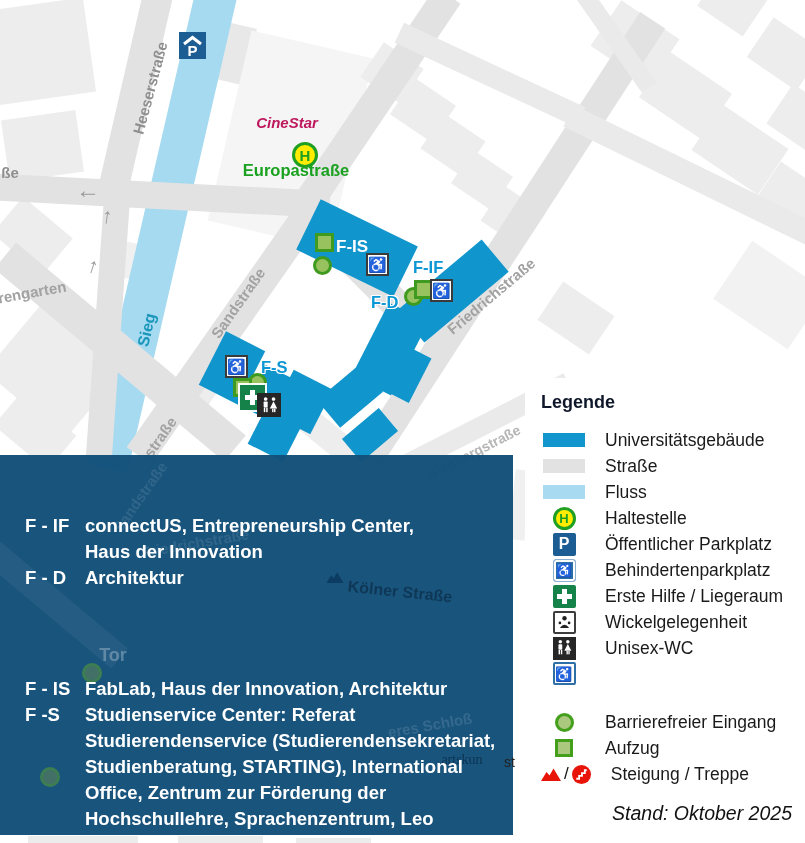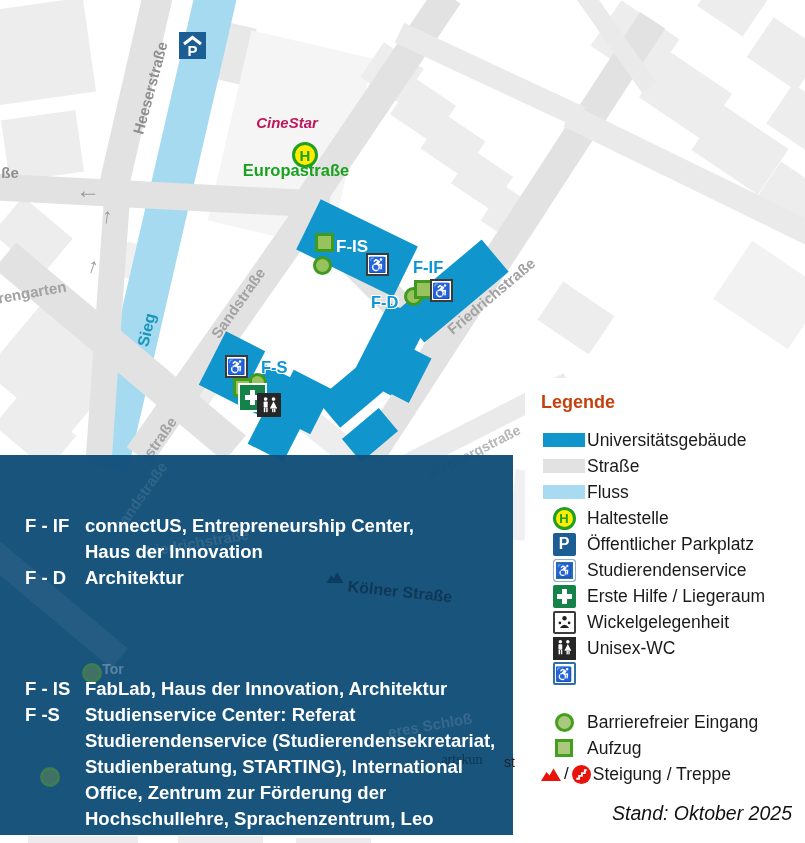--- a/index.html
+++ b/index.html
@@ -51,26 +51,26 @@
   .p-title{position:absolute;left:25px;color:#fff;font-style:italic;font-size:27px;font-weight:400;z-index:3;}
   .entries{position:absolute;left:25px;z-index:3;}
   .erow{display:flex;}
   .ecode{width:60px;flex:0 0 auto;color:#fff;font-weight:700;font-size:18.5px;line-height:26px;}
   .edesc{color:#fff;font-weight:700;font-size:18.5px;line-height:26px;white-space:pre-line;}
   .ghost-h{position:absolute;width:20px;height:20px;border-radius:50%;
            border:3px solid rgba(46,160,35,.30);background:rgba(255,236,0,.18);}
   
   #legend{position:absolute;left:525px;top:378px;width:280px;height:465px;background:#fff;z-index:20;
           padding:14px 0 0 16px;}
-  .ltitle{font-weight:700;font-size:18px;color:#c2410c;margin-bottom:14px;}
+  .ltitle{font-weight:700;font-size:18px;color:#0f172a;margin-bottom:14px;}
   .lrow{display:flex;align-items:center;height:26px;}
   .lrow.tall{height:48px;align-items:flex-start;padding-top:1px;}
   .licell{width:46px;flex:0 0 auto;display:flex;justify-content:center;align-items:center;gap:3px;}
   .licell.wide{width:auto;min-width:46px;padding-right:2px;}
-  .llabel{margin-left:0;font-size:17.5px;color:#1a1a1a;line-height:24px;white-space:pre-line;}
+  .llabel{margin-left:18px;font-size:17.5px;color:#1a1a1a;line-height:24px;white-space:pre-line;}
   .bar{width:42px;height:14px;}
   .li-h{width:23px;height:23px;border-radius:50%;background:#ffec00;border:3px solid #1fa022;
         color:#1fa022;font-weight:700;font-size:13px;display:flex;align-items:center;justify-content:center;}
   .li-p{width:23px;height:23px;background:#1c5e94;color:#fff;font-weight:700;font-size:16px;
         display:flex;align-items:center;justify-content:center;border-radius:2px;}
   .li-bp{width:23px;height:23px;background:#2f6fa7;border:1px solid #8fb1d1;border-radius:3px;
          box-shadow:inset 0 0 0 2px #fff;color:#fff;font-size:13px;
          display:flex;align-items:center;justify-content:center;}
   .li-fa{width:23px;height:23px;background:#15824a;border-radius:2px;position:relative;}
   .li-fa::before{content:"";position:absolute;left:4px;top:9px;width:15px;height:5px;background:#fff;}
@@ -210,21 +210,21 @@
       <rect x="15" y="15.6" width="1.6" height="4" fill="#fff"></rect>
         <rect x="17.2" y="15.6" width="1.6" height="4" fill="#fff"></rect>
     </svg>
   </div>
 
   <div id="panel">
     <div class="ghost" style="left:20px;top:120px;width:260px;height:26px;transform:translate(-50%,-50%) rotate(40deg);background:rgba(255,255,255,.05);"></div>
     <span class="ghost" style="left:140px;top:42px;color:rgba(255,255,255,.10);font-size:15px;transform:translate(-50%,-50%) rotate(-55deg);">Sandstraße</span>
     <span class="ghost" style="left:195px;top:88px;color:rgba(255,255,255,.10);font-size:15px;transform:translate(-50%,-50%) rotate(-10deg);">Friedrichstraße</span>
     <span class="ghost" style="left:400px;top:137px;color:rgba(3,28,48,.50);font-size:16px;transform:translate(-50%,-50%) rotate(6deg);">Kölner Straße</span>
-    <span class="ghost" style="left:113px;top:214px;color:rgba(255,255,255,.28);font-size:14px;">Tor</span>
+    <span class="ghost" style="left:113px;top:200px;color:rgba(255,255,255,.28);font-size:18px;">Tor</span>
     <span class="ghost" style="left:430px;top:270px;color:rgba(255,255,255,.12);font-size:15px;transform:translate(-50%,-50%) rotate(-10deg);">eres Schloß</span>
     <span class="ghost" style="left:462px;top:305px;color:rgba(2,25,45,.55);font-size:14px;font-weight:400;font-family:Liberation Serif, serif;">artskun</span>
     <div class="ghost-h" style="left:82px;top:208px;"></div>
     <div class="ghost-h" style="left:40px;top:312px;"></div>
     <svg style="position:absolute;left:326px;top:116px;" width="18" height="12" viewBox="0 0 20 14">
         <polygon points="0,14 5.5,5 8.5,8.5 12.5,1.5 20,14" fill="#0d3c62"></polygon>
       </svg>
 
     <div class="entries" style="top:58px;">
       <div class="erow">
@@ -290,21 +290,21 @@
           </span>
         </span>
       <span class="llabel">Öffentlicher Parkplatz</span>
     </div>
     <div class="lrow">
       <span class="licell">
           <span class="li-bp">
             <span>♿</span>
           </span>
         </span>
-      <span class="llabel">Studierendenservice</span>
+      <span class="llabel">Behindertenparkplatz</span>
     </div>
     <div class="lrow">
       <span class="licell">
           <span class="li-fa"></span>
         </span>
       <span class="llabel">Erste Hilfe / Liegeraum</span>
     </div>
     <div class="lrow">
       <span class="licell">
           <span class="li-ct">

